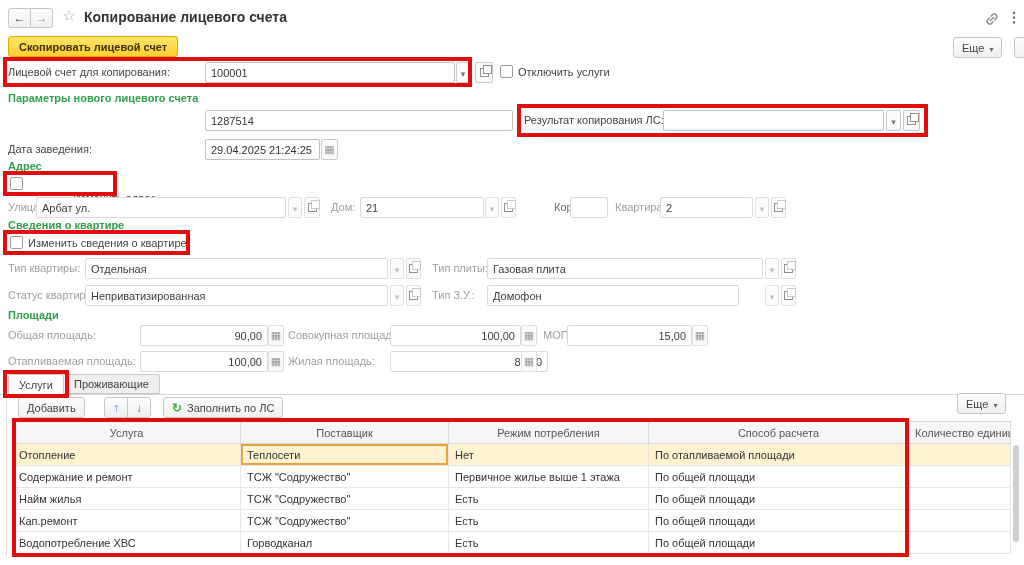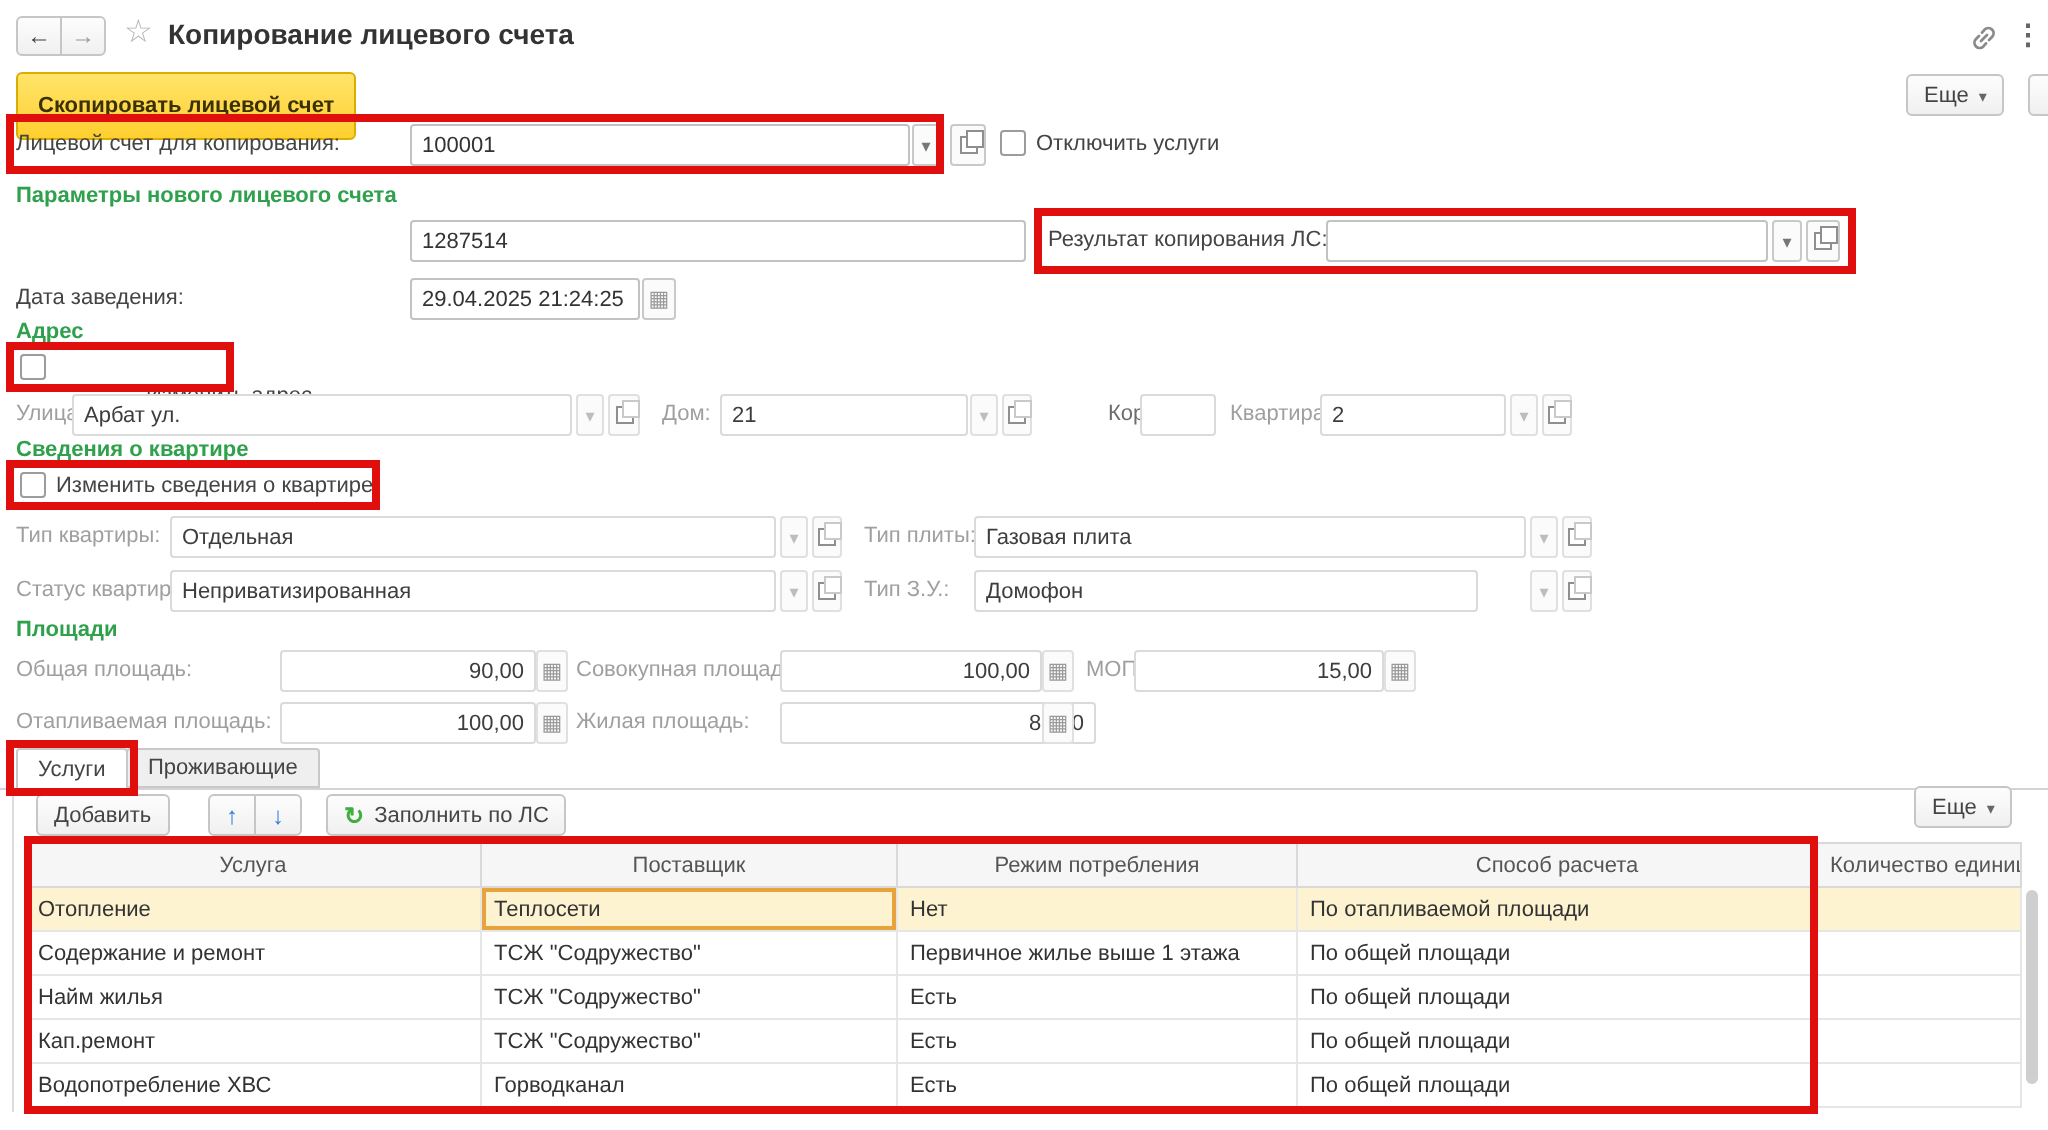--- a/index.html
+++ b/index.html
@@ -24,21 +24,21 @@
   .calc::before{content:"▦";font-size:11px;color:#9a9a9a;}
   .cal::before{content:"▦";font-size:11px;color:#9a9a9a;}
   .ico-open{display:inline-block;width:7px;height:7px;border:1px solid #8f8f8f;background:#fff;position:relative;}
   .ico-open::after{content:"";position:absolute;left:2px;bottom:2px;width:7px;height:7px;
                    border:1px solid #8f8f8f;background:#fff;}
   .sqbtn.dis .ico-open,{border-color:#c9c9c9;}
   .sqbtn.dis .ico-open::after{border-color:#c9c9c9;}
   .btn{position:absolute;height:21px;background:linear-gradient(#fdfdfd,#f0f0f0);border:1px solid #c6c6c6;
        border-radius:3px;display:flex;align-items:center;justify-content:center;font-size:11px;color:#444;
        box-sizing:border-box;cursor:pointer;white-space:nowrap;padding:0 8px;}
-  .btn-yellow{position:absolute;height:34px;background:linear-gradient(#ffe46a,#fecf2f);border:1px solid #d9ae00;
+  .btn-yellow{position:absolute;height:21px;background:linear-gradient(#ffe46a,#fecf2f);border:1px solid #d9ae00;
        border-radius:3px;display:flex;align-items:center;justify-content:center;font-size:11px;font-weight:700;
        color:#3c3000;box-sizing:border-box;cursor:pointer;white-space:nowrap;padding:0 10px;}
   .cb{position:absolute;width:13px;height:13px;border:1px solid #9c9c9c;border-radius:2px;background:#fff;
       box-sizing:border-box;cursor:pointer;}
   .navbtn{width:23px;height:20px;background:linear-gradient(#fdfdfd,#f0f0f0);border:1px solid #c6c6c6;
       display:flex;align-items:center;justify-content:center;box-sizing:border-box;cursor:pointer;font-size:12px;}
   .annot{position:absolute;border:4px solid #e10e0e;box-sizing:border-box;pointer-events:none;z-index:20;}
   .tab{position:absolute;height:20px;display:flex;align-items:center;padding:0 10px;box-sizing:border-box;
        border:1px solid #c9c9c9;border-radius:2px 2px 0 0;font-size:11px;color:#444;cursor:pointer;}
   .tab.active{background:#fff;height:21px;border-bottom:none;z-index:3;}

